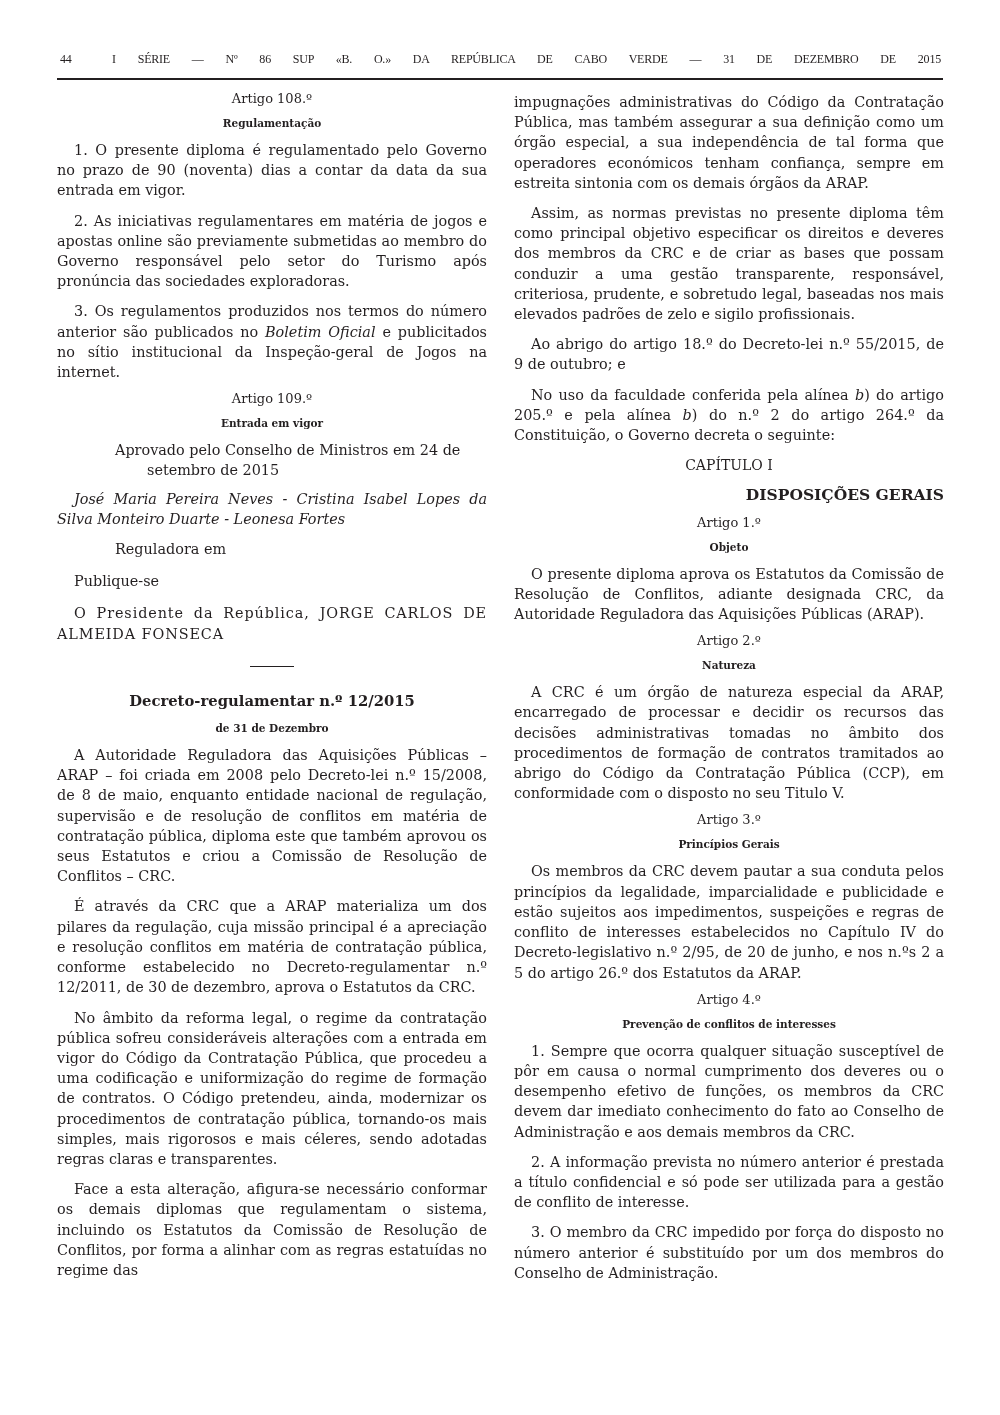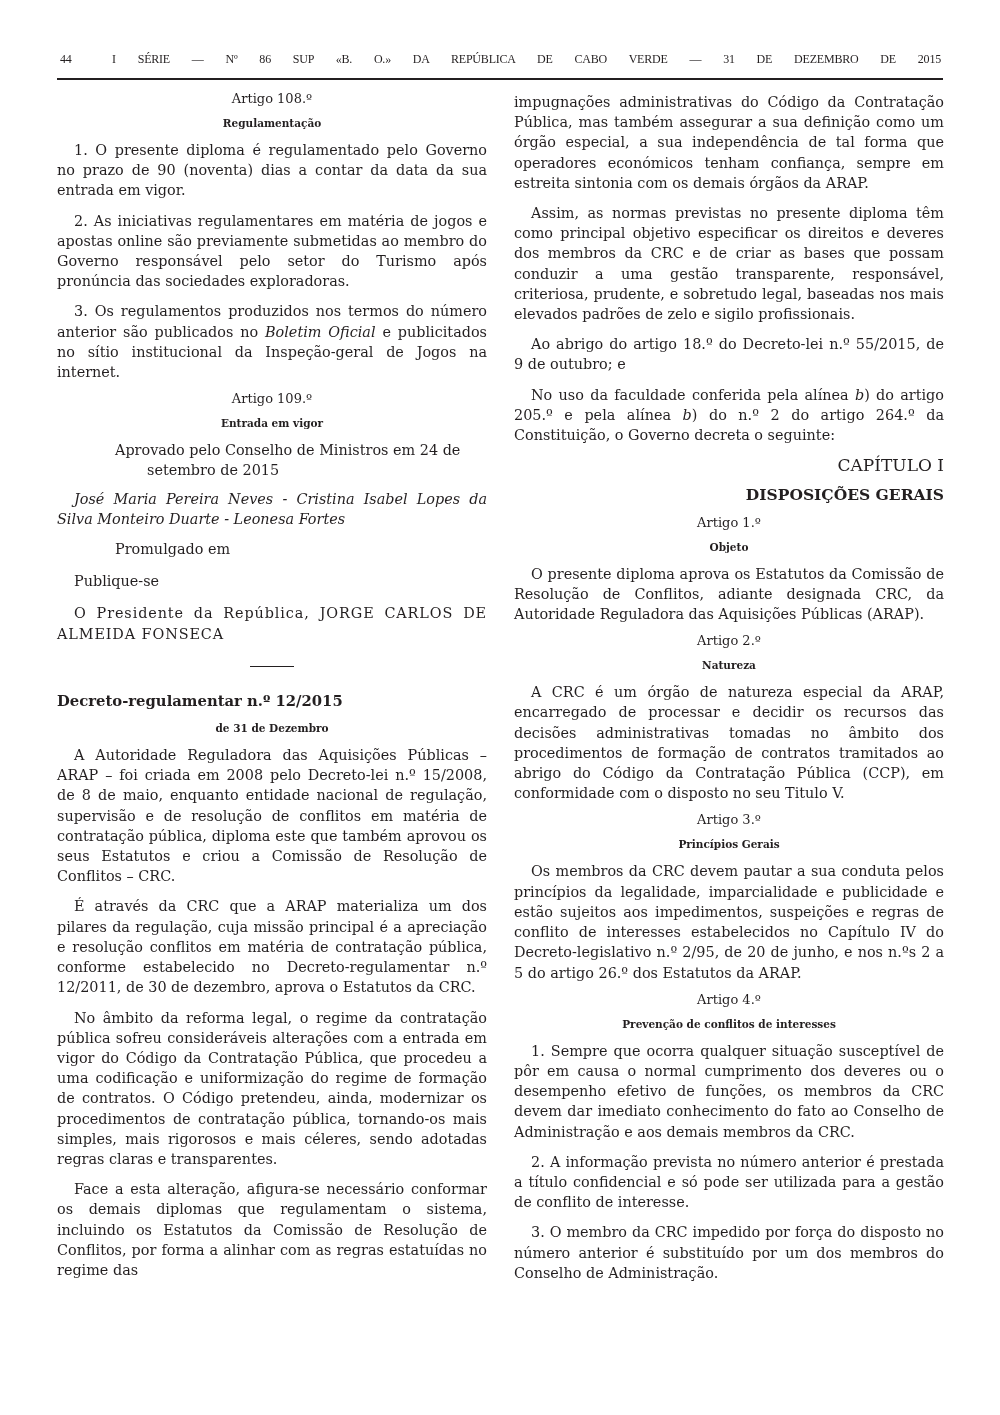--- a/index.html
+++ b/index.html
@@ -12,23 +12,23 @@
   .col.right { left: 514px; }
   p { margin: 0 0 10px 0; text-align: justify; text-indent: 17px; }
   p.noind { text-indent: 0; }
   .art { text-align: center; font-size: 13px; line-height: 14px; margin: 0 0 10px 0; text-indent: 0; }
   .ttl { text-align: center; font-size: 10.5px; line-height: 14px; font-weight: bold; margin: 0 0 10px 0; text-indent: 0; }
   .ital { font-style: italic; }
   .approved { padding-left: 58px; text-indent: 0; margin-bottom: 8px; }
   .approved .l2 { display: block; padding-left: 32px; }
   .promul { padding-left: 58px; text-indent: 0; margin-bottom: 12px; }
   .divider { width: 44px; height: 0; border-top: 1.5px solid #231f20; margin: 22px auto 24px auto; }
-  .dectitle { text-align: left; font-weight: bold; font-size: 14.8px; margin: 0 0 10px 0; text-indent: 0; }
+  .dectitle { text-align: center; font-weight: bold; font-size: 14.8px; margin: 0 0 10px 0; text-indent: 0; }
   .decdate { text-align: center; font-weight: bold; font-size: 10.5px; line-height: 14px; margin: 0 0 10px 0; text-indent: 0; }
-  .chap { text-align: right; font-size: 17px; margin: 4px 0 10px 0; text-indent: 0; }
+  .chap { text-align: center; font-size: 14px; margin: 4px 0 10px 0; text-indent: 0; }
   .chaptitle { text-align: right; font-weight: bold; font-size: 15.5px; margin: 0 0 10px 0; text-indent: 0; }
   .sp { letter-spacing: 0.9px; }
 </style>
 </head>
 <body>
 
 <div class="header">
   <span class="pg">44</span>
   <span class="run">I SÉRIE — Nº 86 SUP «B. O.» DA REPÚBLICA DE CABO VERDE — 31 DE DEZEMBRO DE 2015</span>
 </div>
@@ -42,21 +42,21 @@
     <p><span>3. Os regulamentos produzidos nos termos do número anterior são publicados no </span><span class="ital">Boletim Oficial</span><span> e publicitados no sítio institucional da Inspeção-geral de Jogos na internet.</span></p>
   </section>
 
   <section>
     <div class="art">Artigo 109.º</div>
     <div class="ttl">Entrada em vigor</div>
   </section>
 
   <p class="approved"><span>Aprovado pelo Conselho de Ministros em 24 de</span><span class="l2">setembro de 2015</span></p>
   <p class="ital">José Maria Pereira Neves - Cristina Isabel Lopes da Silva Monteiro Duarte - Leonesa Fortes</p>
-  <p class="promul">Promulgado em</p>
+  <p class="promul">Reguladora em</p>
   <p style="margin-bottom:12px">Publique-se</p>
   <p class="sp">O Presidente da República, JORGE CARLOS DE ALMEIDA FONSECA</p>
 
   <div class="divider"></div>
 
   <section>
     <div class="dectitle">Decreto-regulamentar n.º 12/2015</div>
     <div class="decdate">de 31 de Dezembro</div>
     <p>A Autoridade Reguladora das Aquisições Públicas – ARAP – foi criada em 2008 pelo Decreto-lei n.º 15/2008, de 8 de maio, enquanto entidade nacional de regulação, supervisão e de resolução de conflitos em matéria de contratação pública, diploma este que também aprovou os seus Estatutos e criou a Comissão de Resolução de Conflitos – CRC.</p>
     <p>É através da CRC que a ARAP materializa um dos pilares da regulação, cuja missão principal é a apreciação e resolução conflitos em matéria de contratação pública, conforme estabelecido no Decreto-regulamentar n.º 12/2011, de 30 de dezembro, aprova o Estatutos da CRC.</p>

